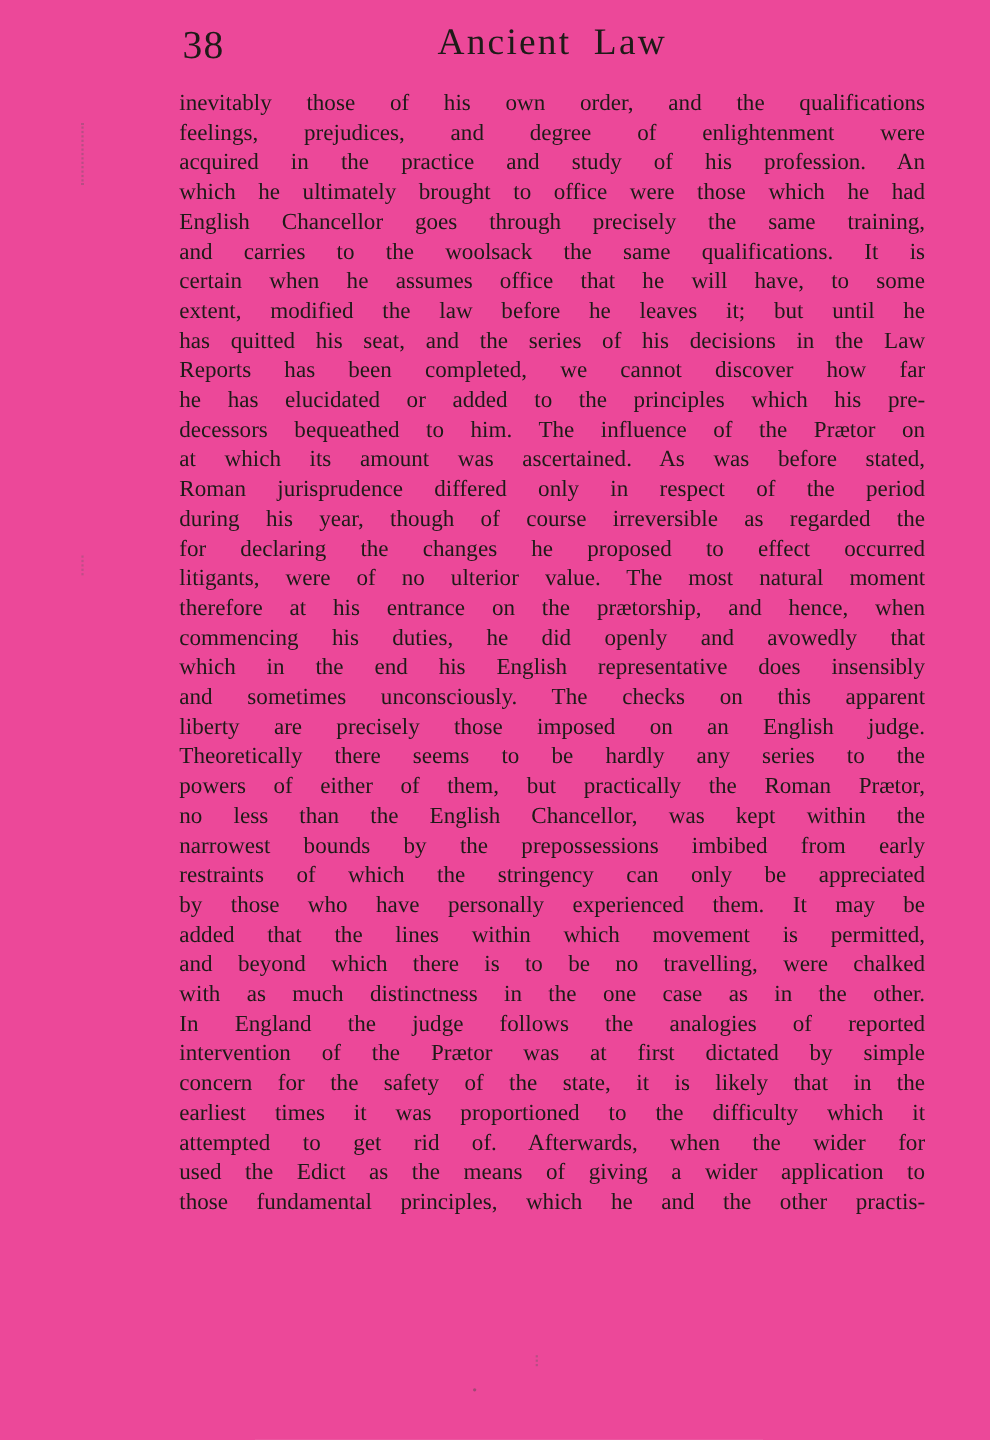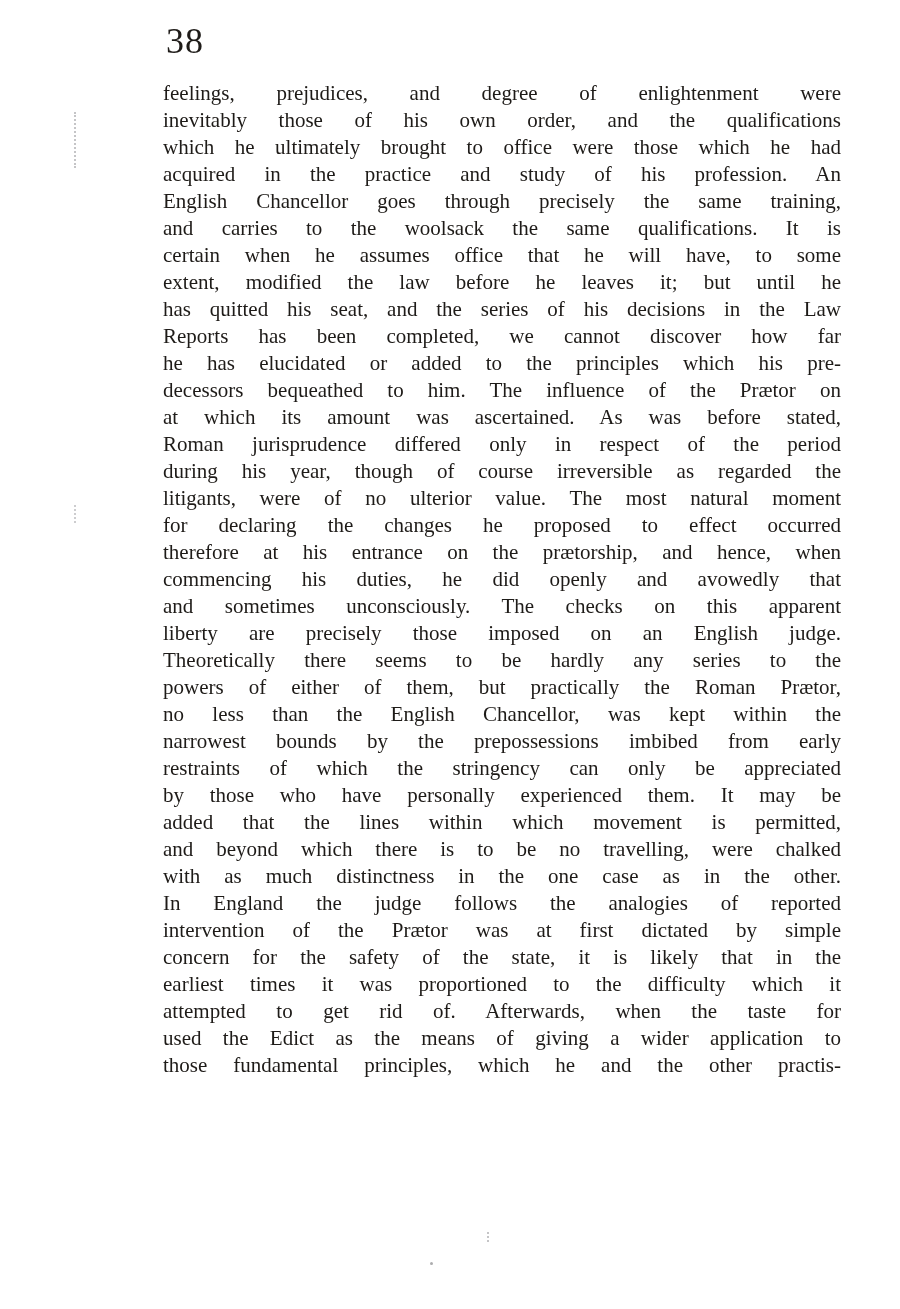--- a/index.html
+++ b/index.html
@@ -5,21 +5,21 @@
   html, body {
     margin: 0;
     padding: 0;
     background: #e8e6e0;
   }
   .page {
     position: relative;
     width: 900px;
     height: 1309px;
     margin: 0 auto;
-    background: #ffffff;
+    background: #ec4899;
     color: #1e1b18;
     font-family: "Liberation Serif", serif;
     overflow: hidden;
   }
   .page-number {
     position: absolute;
     top: 20px;
     left: 166px;
     font-size: 36px;
     letter-spacing: 1px;
@@ -80,57 +80,59 @@
     height: 3px;
     border-radius: 50%;
     background: rgba(70, 70, 75, 0.45);
   }
 </style>
 </head>
 <body>
 
 <div class="page">
   <span class="page-number">38</span>
+  <span class="page-title">Ancient Law</span>
 
   <div class="body-text">
+      <div class="line">inevitably those of his own order, and the qualifications</div>
       <div class="line">feelings, prejudices, and degree of enlightenment were</div>
-      <div class="line">inevitably those of his own order, and the qualifications</div>
+      <div class="line">acquired in the practice and study of his profession. An</div>
       <div class="line">which he ultimately brought to office were those which he had</div>
-      <div class="line">acquired in the practice and study of his profession. An</div>
       <div class="line">English Chancellor goes through precisely the same training,</div>
       <div class="line">and carries to the woolsack the same qualifications. It is</div>
       <div class="line">certain when he assumes office that he will have, to some</div>
       <div class="line">extent, modified the law before he leaves it; but until he</div>
       <div class="line">has quitted his seat, and the series of his decisions in the Law</div>
       <div class="line">Reports has been completed, we cannot discover how far</div>
       <div class="line">he has elucidated or added to the principles which his pre-</div>
       <div class="line">decessors bequeathed to him. The influence of the Prætor on</div>
       <div class="line">at which its amount was ascertained. As was before stated,</div>
       <div class="line">Roman jurisprudence differed only in respect of the period</div>
       <div class="line">during his year, though of course irreversible as regarded the</div>
+      <div class="line">for declaring the changes he proposed to effect occurred</div>
       <div class="line">litigants, were of no ulterior value. The most natural moment</div>
-      <div class="line">for declaring the changes he proposed to effect occurred</div>
       <div class="line">therefore at his entrance on the prætorship, and hence, when</div>
       <div class="line">commencing his duties, he did openly and avowedly that</div>
+      <div class="line">which in the end his English representative does insensibly</div>
       <div class="line">and sometimes unconsciously. The checks on this apparent</div>
       <div class="line">liberty are precisely those imposed on an English judge.</div>
       <div class="line">Theoretically there seems to be hardly any series to the</div>
       <div class="line">powers of either of them, but practically the Roman Prætor,</div>
       <div class="line">no less than the English Chancellor, was kept within the</div>
       <div class="line">narrowest bounds by the prepossessions imbibed from early</div>
       <div class="line">restraints of which the stringency can only be appreciated</div>
       <div class="line">by those who have personally experienced them. It may be</div>
       <div class="line">added that the lines within which movement is permitted,</div>
       <div class="line">and beyond which there is to be no travelling, were chalked</div>
       <div class="line">with as much distinctness in the one case as in the other.</div>
       <div class="line">In England the judge follows the analogies of reported</div>
       <div class="line">intervention of the Prætor was at first dictated by simple</div>
       <div class="line">concern for the safety of the state, it is likely that in the</div>
       <div class="line">earliest times it was proportioned to the difficulty which it</div>
-      <div class="line">attempted to get rid of. Afterwards, when the taste for</div>
+      <div class="line">attempted to get rid of. Afterwards, when the wider for</div>
       <div class="line">used the Edict as the means of giving a wider application to</div>
       <div class="line">those fundamental principles, which he and the other practis-</div>
     </div>
 
   <div class="artifact dots-top"></div>
   <div class="artifact dots-mid"></div>
   <div class="artifact dots-bottom"></div>
   <div class="artifact speck"></div>
 </div>
 

